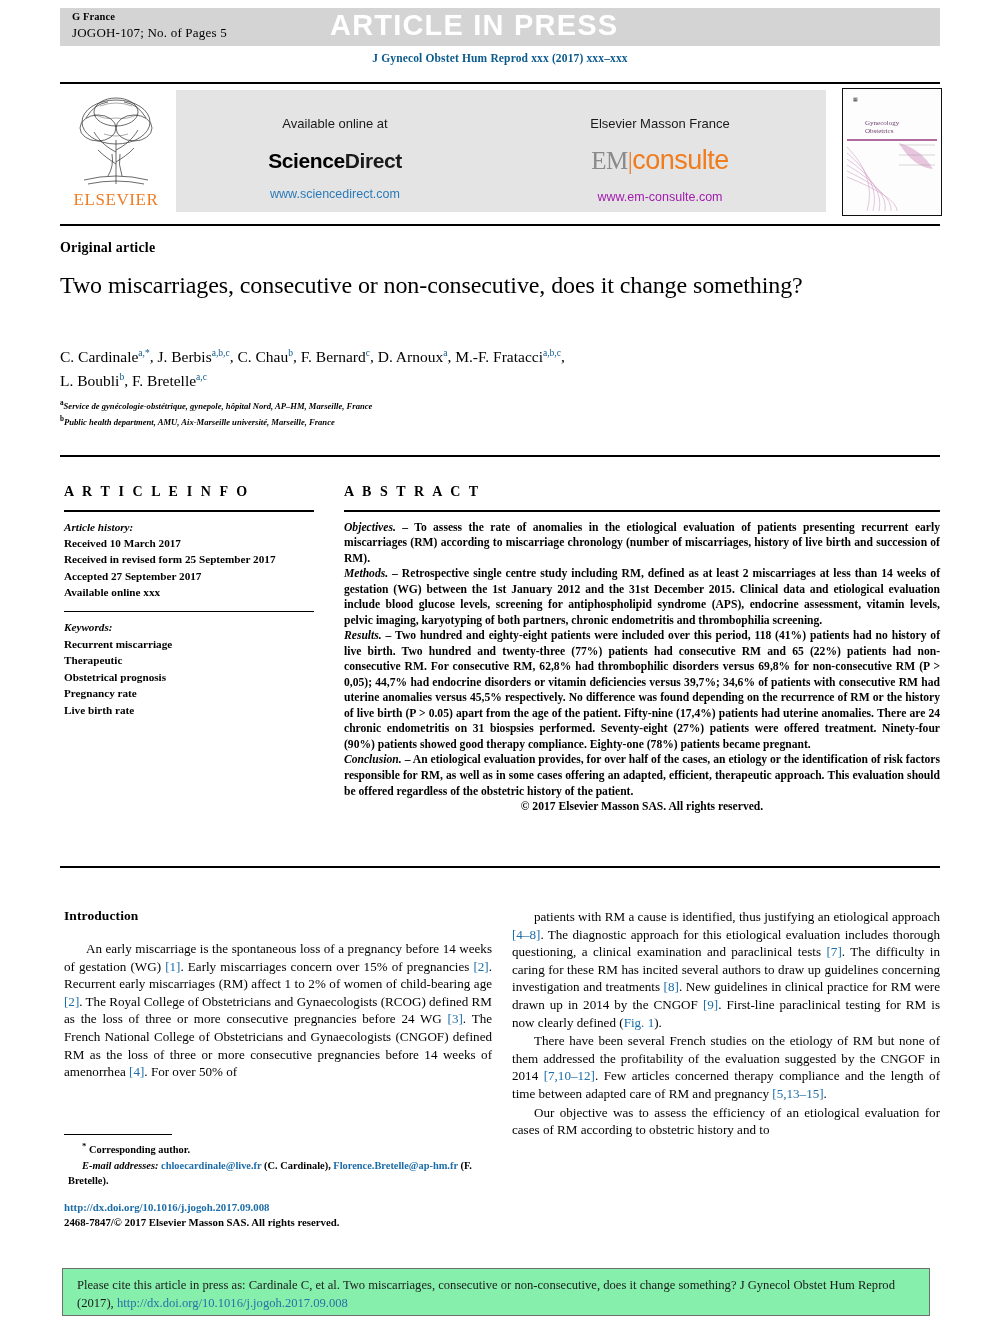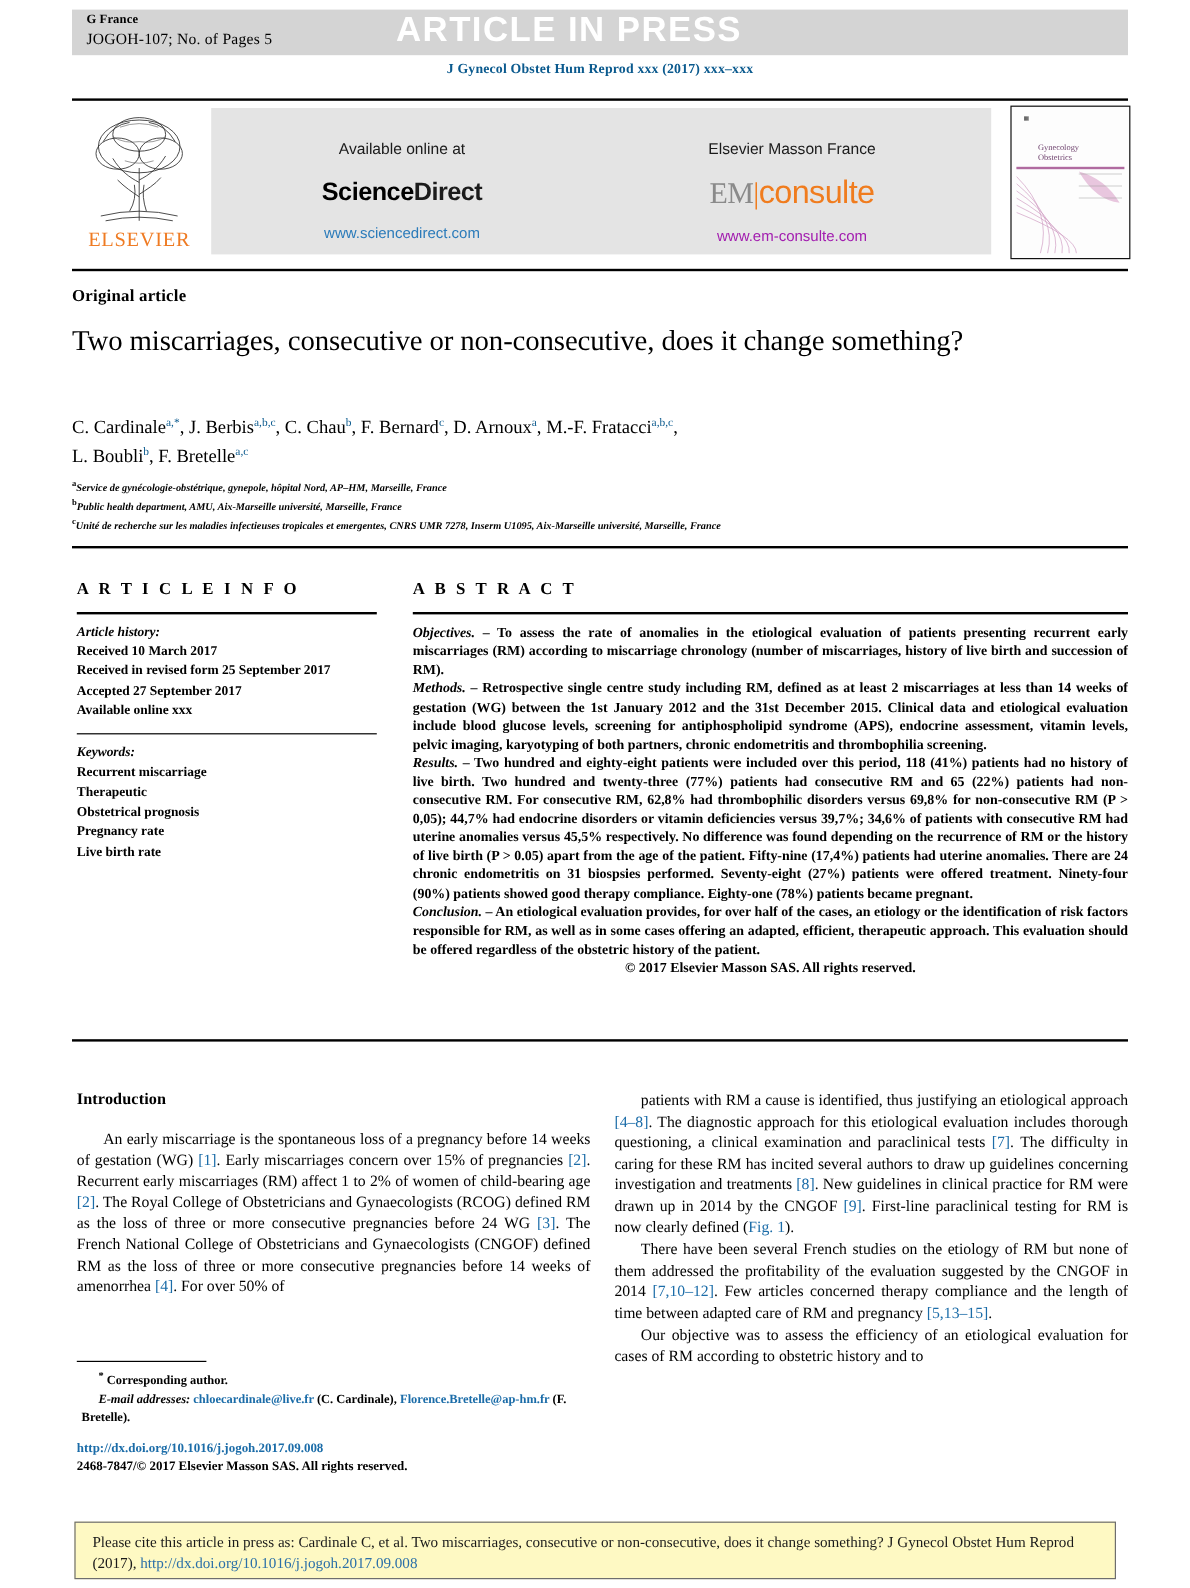--- a/index.html
+++ b/index.html
@@ -308,21 +308,21 @@
     line-height: 1.42;
     font-weight: bold;
   }
   .doi-block .lnk { color: #1b6ca8; }
 
   
   .cite-box {
     position: absolute;
     left: 62px; top: 1268px;
     width: 868px; height: 48px;
-    background: #fef9c3;
+    background: #86efac;
     border: 1.4px solid #6e6e6e;
     box-sizing: border-box;
     padding: 8px 14px;
   }
   .cite-text {
     font-size: 12.6px;
     line-height: 1.42;
     color: #1a1a1a;
   }
   .cite-text .lnk { color: #2a6fa8; }
@@ -430,21 +430,20 @@
   <div class="title">Two miscarriages, consecutive or non-consecutive, does it change something?</div>
 
   <div class="authors">
     <div>C. Cardinale<sup>a,*</sup>, J. Berbis<sup>a,b,c</sup>, C. Chau<sup>b</sup>, F. Bernard<sup>c</sup>, D. Arnoux<sup>a</sup>, M.-F. Fratacci<sup>a,b,c</sup>,</div>
     <div>L. Boubli<sup>b</sup>, F. Bretelle<sup>a,c</sup></div>
   </div>
 
   <div class="affils">
     <div><sup>a</sup><span>Service de gynécologie-obstétrique, gynepole, hôpital Nord, AP–HM, Marseille, France</span></div>
     <div><sup>b</sup><span>Public health department, AMU, Aix-Marseille université, Marseille, France</span></div>
-    <div><sup>c</sup><span>Unité de recherche sur les maladies infectieuses tropicales et emergentes, CNRS UMR 7278, Inserm U1095, Aix-Marseille université, Marseille, France</span></div>
   </div>
 
   <div class="rule-head"></div>
 
   <div class="info-col">
     <div class="sec-label">A R T I C L E   I N F O</div>
     <div class="info-rule"></div>
     <div class="info-block">
       <div class="it">Article history:</div>
       <div>Received 10 March 2017</div>

